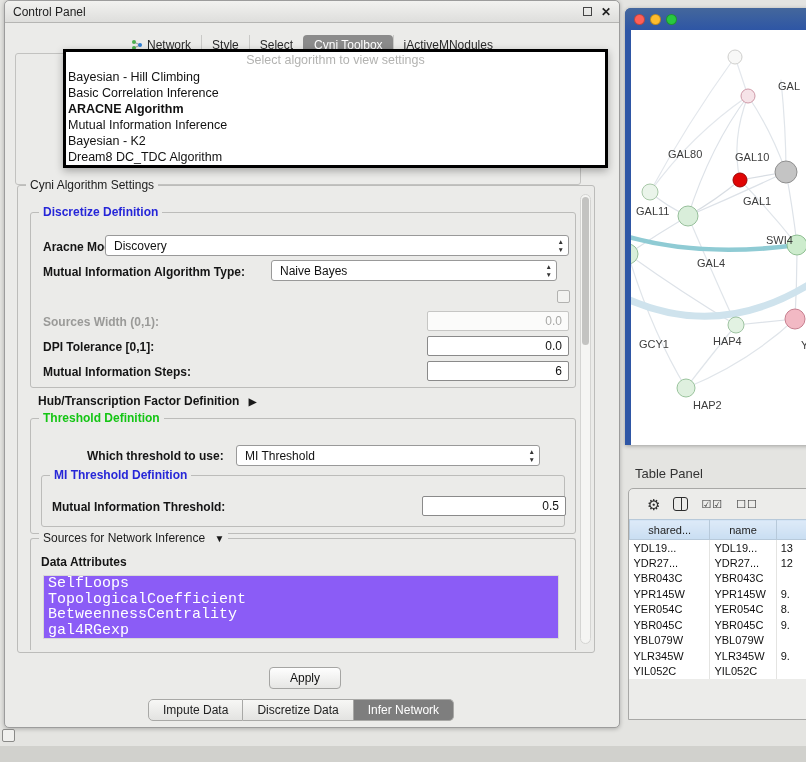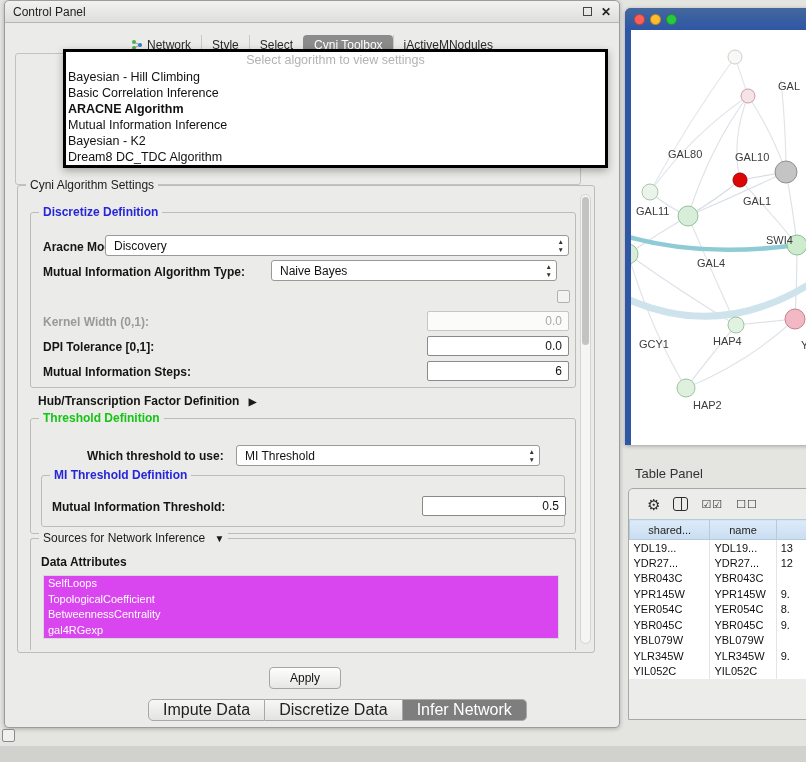--- a/index.html
+++ b/index.html
@@ -64,34 +64,34 @@
     justify-content:flex-end; padding:0 6px; }
   .field.dis { color:#a8a8a6; border-color:#c6c6c4; background:#fbfbfa; }
 
   .chk { position:absolute; width:13px; height:13px; border:1px solid #b2b2b0;
     background:#f2f2f0; border-radius:2px; }
 
   .hub-row { position:absolute; font-size:12px; font-weight:bold; color:#151515; }
   .tri { font-size:10px; color:#1a1a1a; margin-left:6px; }
 
   .attr-list { position:absolute; background:#fff; border:1px solid #d8d8d6; }
-  .attr-item { height:15.5px; line-height:15.5px; background:#d946ef; color:#fff;
-    font-size:11px; padding-left:4px; }
+  .attr-item { height:15.5px; line-height:15.5px; background:#8b5cf6; color:#fff;
+    font-size:15px; padding-left:4px;font-family:Liberation Mono, monospace; }
 
   .scrollbar { position:absolute; right:3px; top:8px; bottom:8px; width:11px;
     background:#f5f5f3; border:1px solid #d4d4d2; border-radius:6px; }
   .scroll-thumb { position:absolute; left:1px; right:1px; top:2px; height:148px;
     background:#c3c3c1; border-radius:5px; }
 
   .apply-btn { position:absolute; left:264px; top:666px; width:72px; height:22px;
     background:linear-gradient(#fefefe,#e6e6e4); border:1px solid #a5a5a3; border-radius:4px;
     font-size:12px; color:#111; display:flex; align-items:center; justify-content:center; }
 
   .bottom-tabs { position:absolute; left:143px; top:698px; height:22px; display:flex; }
-  .btab { font-size:16px; color:#222; background:linear-gradient(#f7f7f5,#e3e3e1);
+  .btab { font-size:12px; color:#222; background:linear-gradient(#f7f7f5,#e3e3e1);
     border:1px solid #a8a8a6; border-left:none; padding:0 14px;
     display:flex; align-items:center; }
   .btab:first-child { border-left:1px solid #a8a8a6; border-radius:5px 0 0 5px; }
   .btab:last-child { border-radius:0 5px 5px 0; }
   .btab.sel { background:#7e7e7e; color:#fff; }
 
   
   .netwin { position:absolute; left:625px; top:8px; width:192px; height:437px;
     background:#2e56a5; border-radius:6px 6px 0 0; box-shadow:0 1px 4px rgba(0,0,0,.3); }
   .net-titlebar { height:22px; display:flex; align-items:center; padding-left:9px; gap:5px;
@@ -188,21 +188,21 @@
       </div>
 
       <span class="lbl" style="left:12px; top:52px;">Mutual Information Algorithm Type:</span>
       <div class="combo" style="left:240px; top:47px; width:286px;">
         <span>Naive Bayes</span>
         <span class="combo-arrows">▲<br>▼</span>
       </div>
 
       <span class="chk" style="left:526px; top:77px;"></span>
 
-      <span class="lbl dis" style="left:12px; top:102px;">Kernel Width (0,1):</span>
+      <span class="lbl dis" style="left:12px; top:102px;">Sources Width (0,1):</span>
       <div class="field dis" style="left:396px; top:98px; width:142px;">
         <span>0.0</span>
       </div>
 
       <span class="lbl" style="left:12px; top:127px;">DPI Tolerance [0,1]:</span>
       <div class="field" style="left:396px; top:123px; width:142px;">
         <span>0.0</span>
       </div>
 
       <span class="lbl" style="left:12px; top:152px;">Mutual Information Steps:</span>

